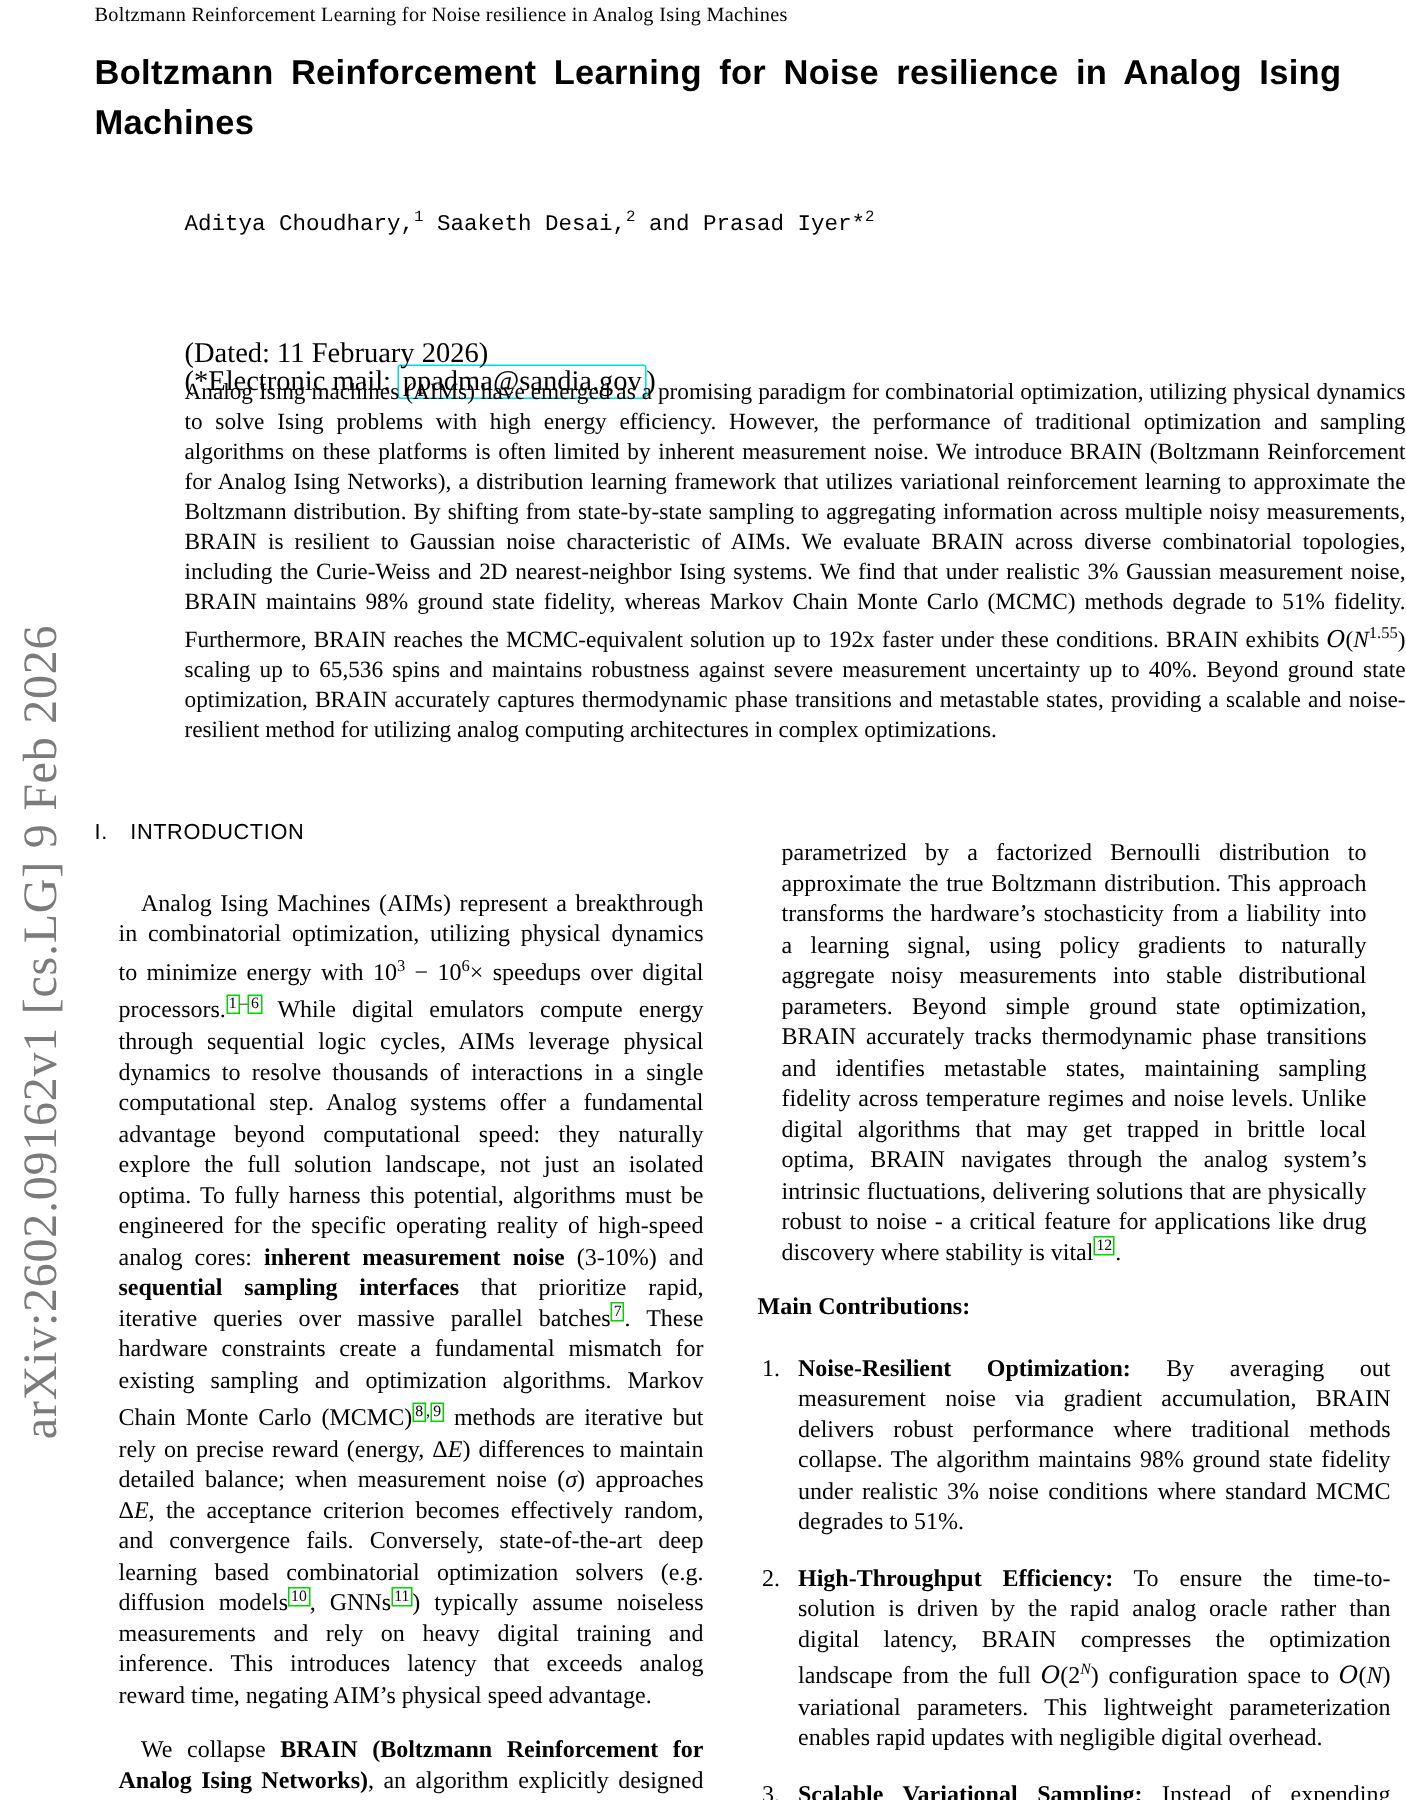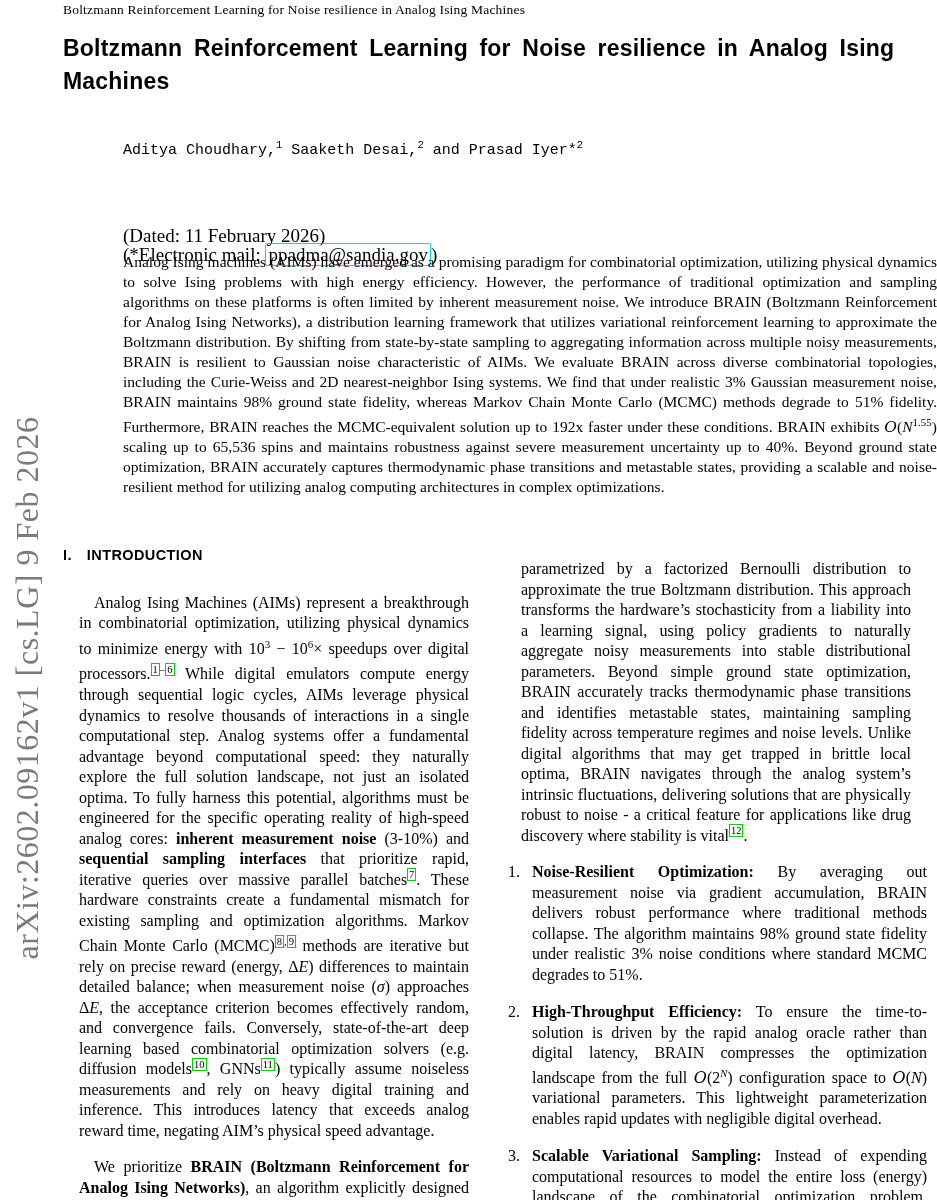--- a/index.html
+++ b/index.html
@@ -39,21 +39,21 @@
   .abstract{
     position:absolute;left:123px;top:252px;width:814px;
     font-size:15.5px;line-height:20px;text-align:justify;
   }
   .columns{position:absolute;top:543px;left:0;width:937px;height:657px;overflow:hidden;}
   .col{position:absolute;top:0;width:422px;font-size:16px;line-height:20.5px;text-align:justify;}
   .col-left{left:63px;}
   .col-right{left:505px;}
   .section-heading{
     font-family:"Liberation Sans", sans-serif;
-    font-weight:bold;font-size:14.5px;letter-spacing:0.4px;
+    font-weight:normal;font-size:14.5px;letter-spacing:0.4px;
     margin:2px 0 27px 0;text-align:left;
   }
   .section-heading .sec-num{margin-right:15px;}
   .col p{margin:16px;text-indent:15px;}
   .contrib-heading{font-weight:bold;margin:15px 0 20px 0;text-align:left;}
   .contrib-item{position:relative;padding-left:27px;margin-bottom:17px;}
   .contrib-item .num{position:absolute;left:3px;top:0;}
   
   .seg-b{font-weight:bold;}
   .seg-mi{font-style:italic;}
@@ -92,23 +92,24 @@
 <div class="dated-line">(Dated: 11 February 2026)</div>
 
 <div class="abstract"><span>Analog Ising machines (AIMs) have emerged as a promising paradigm for combinatorial optimization, utilizing physical dynamics to solve Ising problems with high energy efficiency. However, the performance of traditional optimization and sampling algorithms on these platforms is often limited by inherent measurement noise.  We introduce BRAIN (Boltzmann Reinforcement for Analog Ising Networks), a distribution learning framework that utilizes variational reinforcement learning to approximate the Boltzmann distribution. By shifting from state-by-state sampling to aggregating information across multiple noisy measurements, BRAIN is resilient to Gaussian noise characteristic of AIMs.  We evaluate BRAIN across diverse combinatorial topologies, including the Curie-Weiss and 2D nearest-neighbor Ising systems.  We find that under realistic 3% Gaussian measurement noise, BRAIN maintains 98% ground state fidelity, whereas Markov Chain Monte Carlo (MCMC) methods degrade to 51% fidelity.  Furthermore, BRAIN reaches the MCMC-equivalent solution up to 192x faster under these conditions. BRAIN exhibits </span><span class="seg-mc">O</span><span>(</span><span class="seg-mi">N</span><span class="seg-sup">1.55</span><span>) scaling up to 65,536 spins and maintains robustness against severe measurement uncertainty up to 40%. Beyond ground state optimization, BRAIN accurately captures thermodynamic phase transitions and metastable states, providing a scalable and noise-resilient method for utilizing analog computing architectures in complex optimizations.</span></div>
 
 <div class="columns">
   <div class="col col-left">
     <div class="section-heading">
       <span class="sec-num">I.</span><span>INTRODUCTION</span>
     </div>
     <p><span>Analog Ising Machines (AIMs) represent a breakthrough in combinatorial optimization, utilizing physical dynamics to minimize energy with 10</span><span class="seg-sup">3</span><span> − 10</span><span class="seg-sup">6</span><span>× speedups over digital processors.</span><span class="seg-cite">1</span><span class="seg-sup">–</span><span class="seg-cite">6</span><span> While digital emulators compute energy through sequential logic cycles, AIMs leverage physical dynamics to resolve thousands of interactions in a single computational step.  Analog systems offer a fundamental advantage beyond computational speed: they naturally explore the full solution landscape, not just an isolated optima.  To fully harness this potential, algorithms must be engineered for the specific operating reality of high-speed analog cores: </span><span class="seg-b">inherent measurement noise</span><span> (3-10%) and </span><span class="seg-b">sequential sampling interfaces</span><span> that prioritize rapid, iterative queries over massive parallel batches</span><span class="seg-cite">7</span><span>. These hardware constraints create a fundamental mismatch for existing sampling and optimization algorithms. Markov Chain Monte Carlo (MCMC)</span><span class="seg-cite">8</span><span class="seg-sup">,</span><span class="seg-cite">9</span><span> methods are iterative but rely on precise reward (energy, Δ</span><span class="seg-mi">E</span><span>) differences to maintain detailed balance; when measurement noise (</span><span class="seg-mi">σ</span><span>) approaches Δ</span><span class="seg-mi">E</span><span>, the acceptance criterion becomes effectively random, and convergence fails.  Conversely, state-of-the-art deep learning based combinatorial optimization solvers (e.g.  diffusion models</span><span class="seg-cite">10</span><span>, GNNs</span><span class="seg-cite">11</span><span>) typically assume noiseless measurements and rely on heavy digital training and inference.  This introduces latency that exceeds analog reward time, negating AIM’s physical speed advantage.</span></p>
-    <p><span>We prioritize </span><span class="seg-b">BRAIN (Boltzmann Reinforcement for Analog Ising Networks)</span><span>, an algorithm explicitly designed to bridge the gap between noisy, sequential hardware and robust sampling.  BRAIN shifts the paradigm from traversing the landscape state-by-state (MCMC) to variational inference with noisy oracles.  It learns a probabilistic policy</span></p>
+    <p><span>We collapse </span><span class="seg-b">BRAIN (Boltzmann Reinforcement for Analog Ising Networks)</span><span>, an algorithm explicitly designed to bridge the gap between noisy, sequential hardware and robust sampling.  BRAIN shifts the paradigm from traversing the landscape state-by-state (MCMC) to variational inference with noisy oracles.  It learns a probabilistic policy</span></p>
   </div>
   <div class="col col-right">
     <p style="text-indent:0"><span>parametrized by a factorized Bernoulli distribution to approximate the true Boltzmann distribution.  This approach transforms the hardware’s stochasticity from a liability into a learning signal, using policy gradients to naturally aggregate noisy measurements into stable distributional parameters. Beyond simple ground state optimization, BRAIN accurately tracks thermodynamic phase transitions and identifies metastable states, maintaining sampling fidelity across temperature regimes and noise levels.  Unlike digital algorithms that may get trapped in brittle local optima, BRAIN navigates through the analog system’s intrinsic fluctuations, delivering solutions that are physically robust to noise - a critical feature for applications like drug discovery where stability is vital</span><span class="seg-cite">12</span><span>.</span></p>
+    <div class="contrib-heading">Main Contributions:</div>
     <div>
         <div class="contrib-item"><span class="num">1.</span><span><span class="seg-b">Noise-Resilient Optimization:</span><span>  By averaging out measurement noise via gradient accumulation, BRAIN delivers robust performance where traditional methods collapse. The algorithm maintains 98% ground state fidelity under realistic 3% noise conditions where standard MCMC degrades to 51%.</span></span></div>
         <div class="contrib-item"><span class="num">2.</span><span><span class="seg-b">High-Throughput Efficiency:</span><span>  To ensure the time-to-solution is driven by the rapid analog oracle rather than digital latency, BRAIN compresses the optimization landscape from the full </span><span class="seg-mc">O</span><span>(2</span><span class="seg-supi">N</span><span>) configuration space to </span><span class="seg-mc">O</span><span>(</span><span class="seg-mi">N</span><span>) variational parameters. This lightweight parameterization enables rapid updates with negligible digital overhead.</span></span></div>
         <div class="contrib-item"><span class="num">3.</span><span><span class="seg-b">Scalable Variational Sampling:</span><span>  Instead of expending computational resources to model the entire loss (energy) landscape of the combinatorial optimization problem, BRAIN uses variational optimization with low-</span></span></div>
       </div>
   </div>
 </div>
 
 </body></html>

